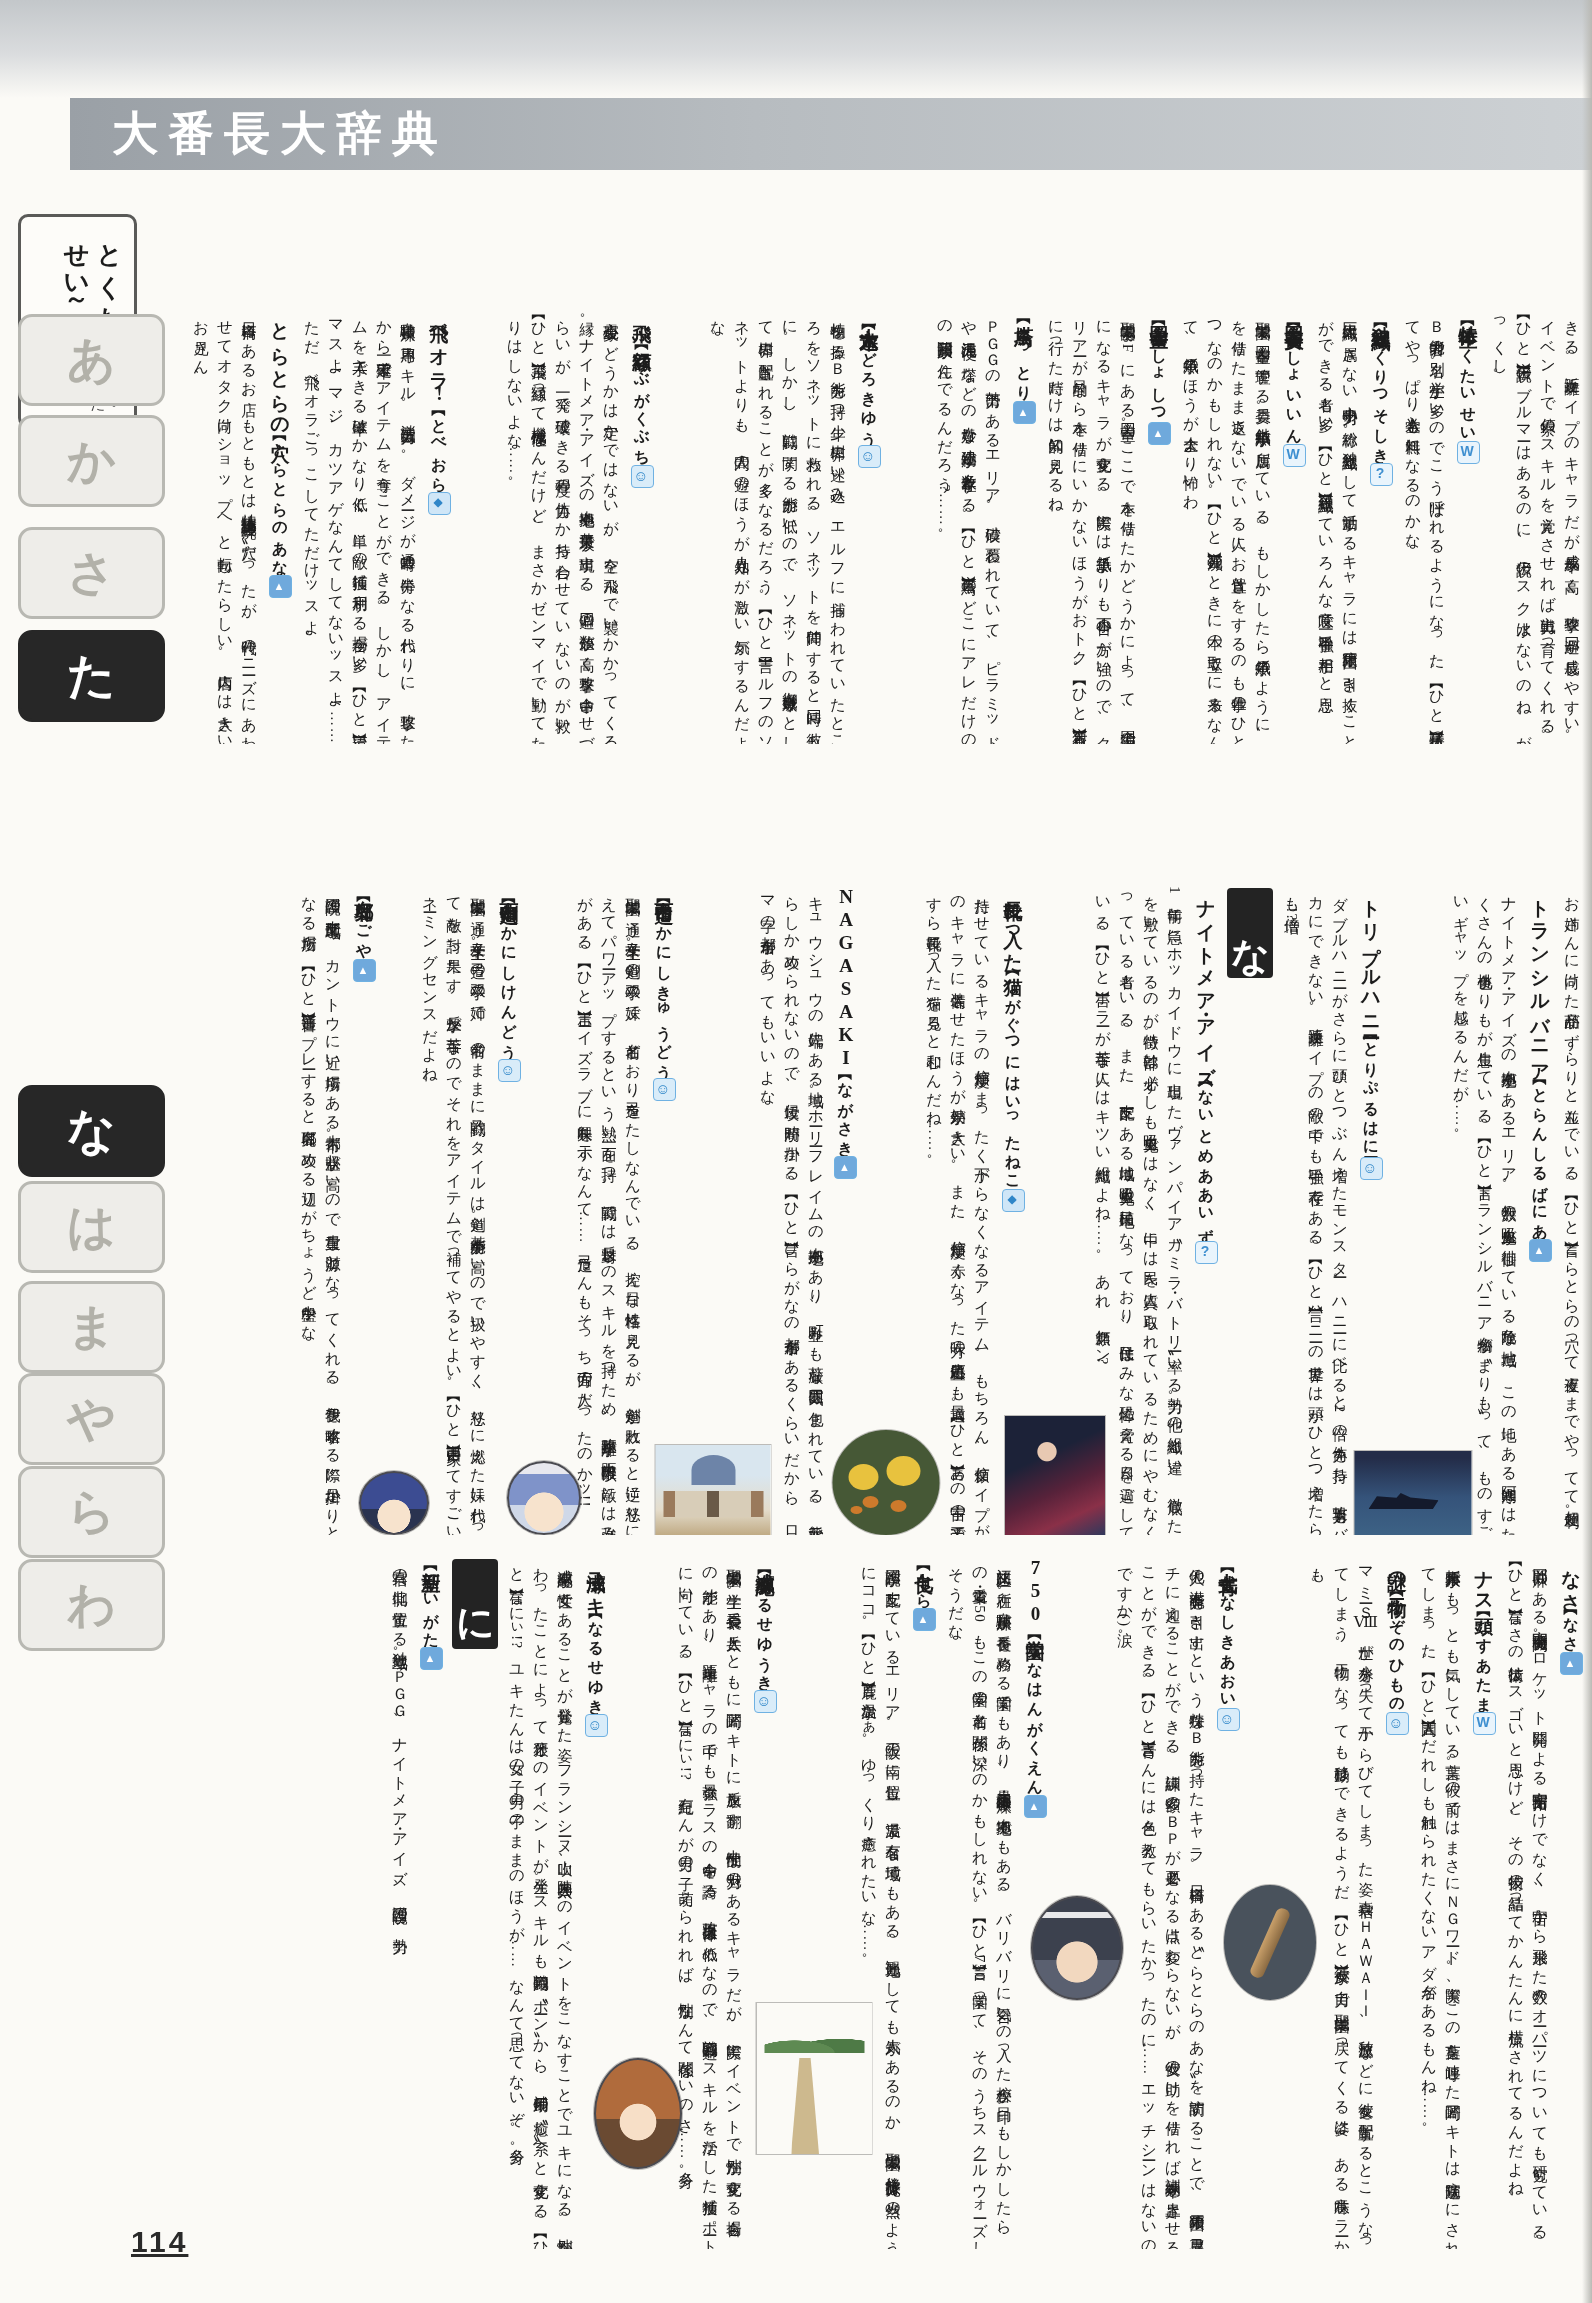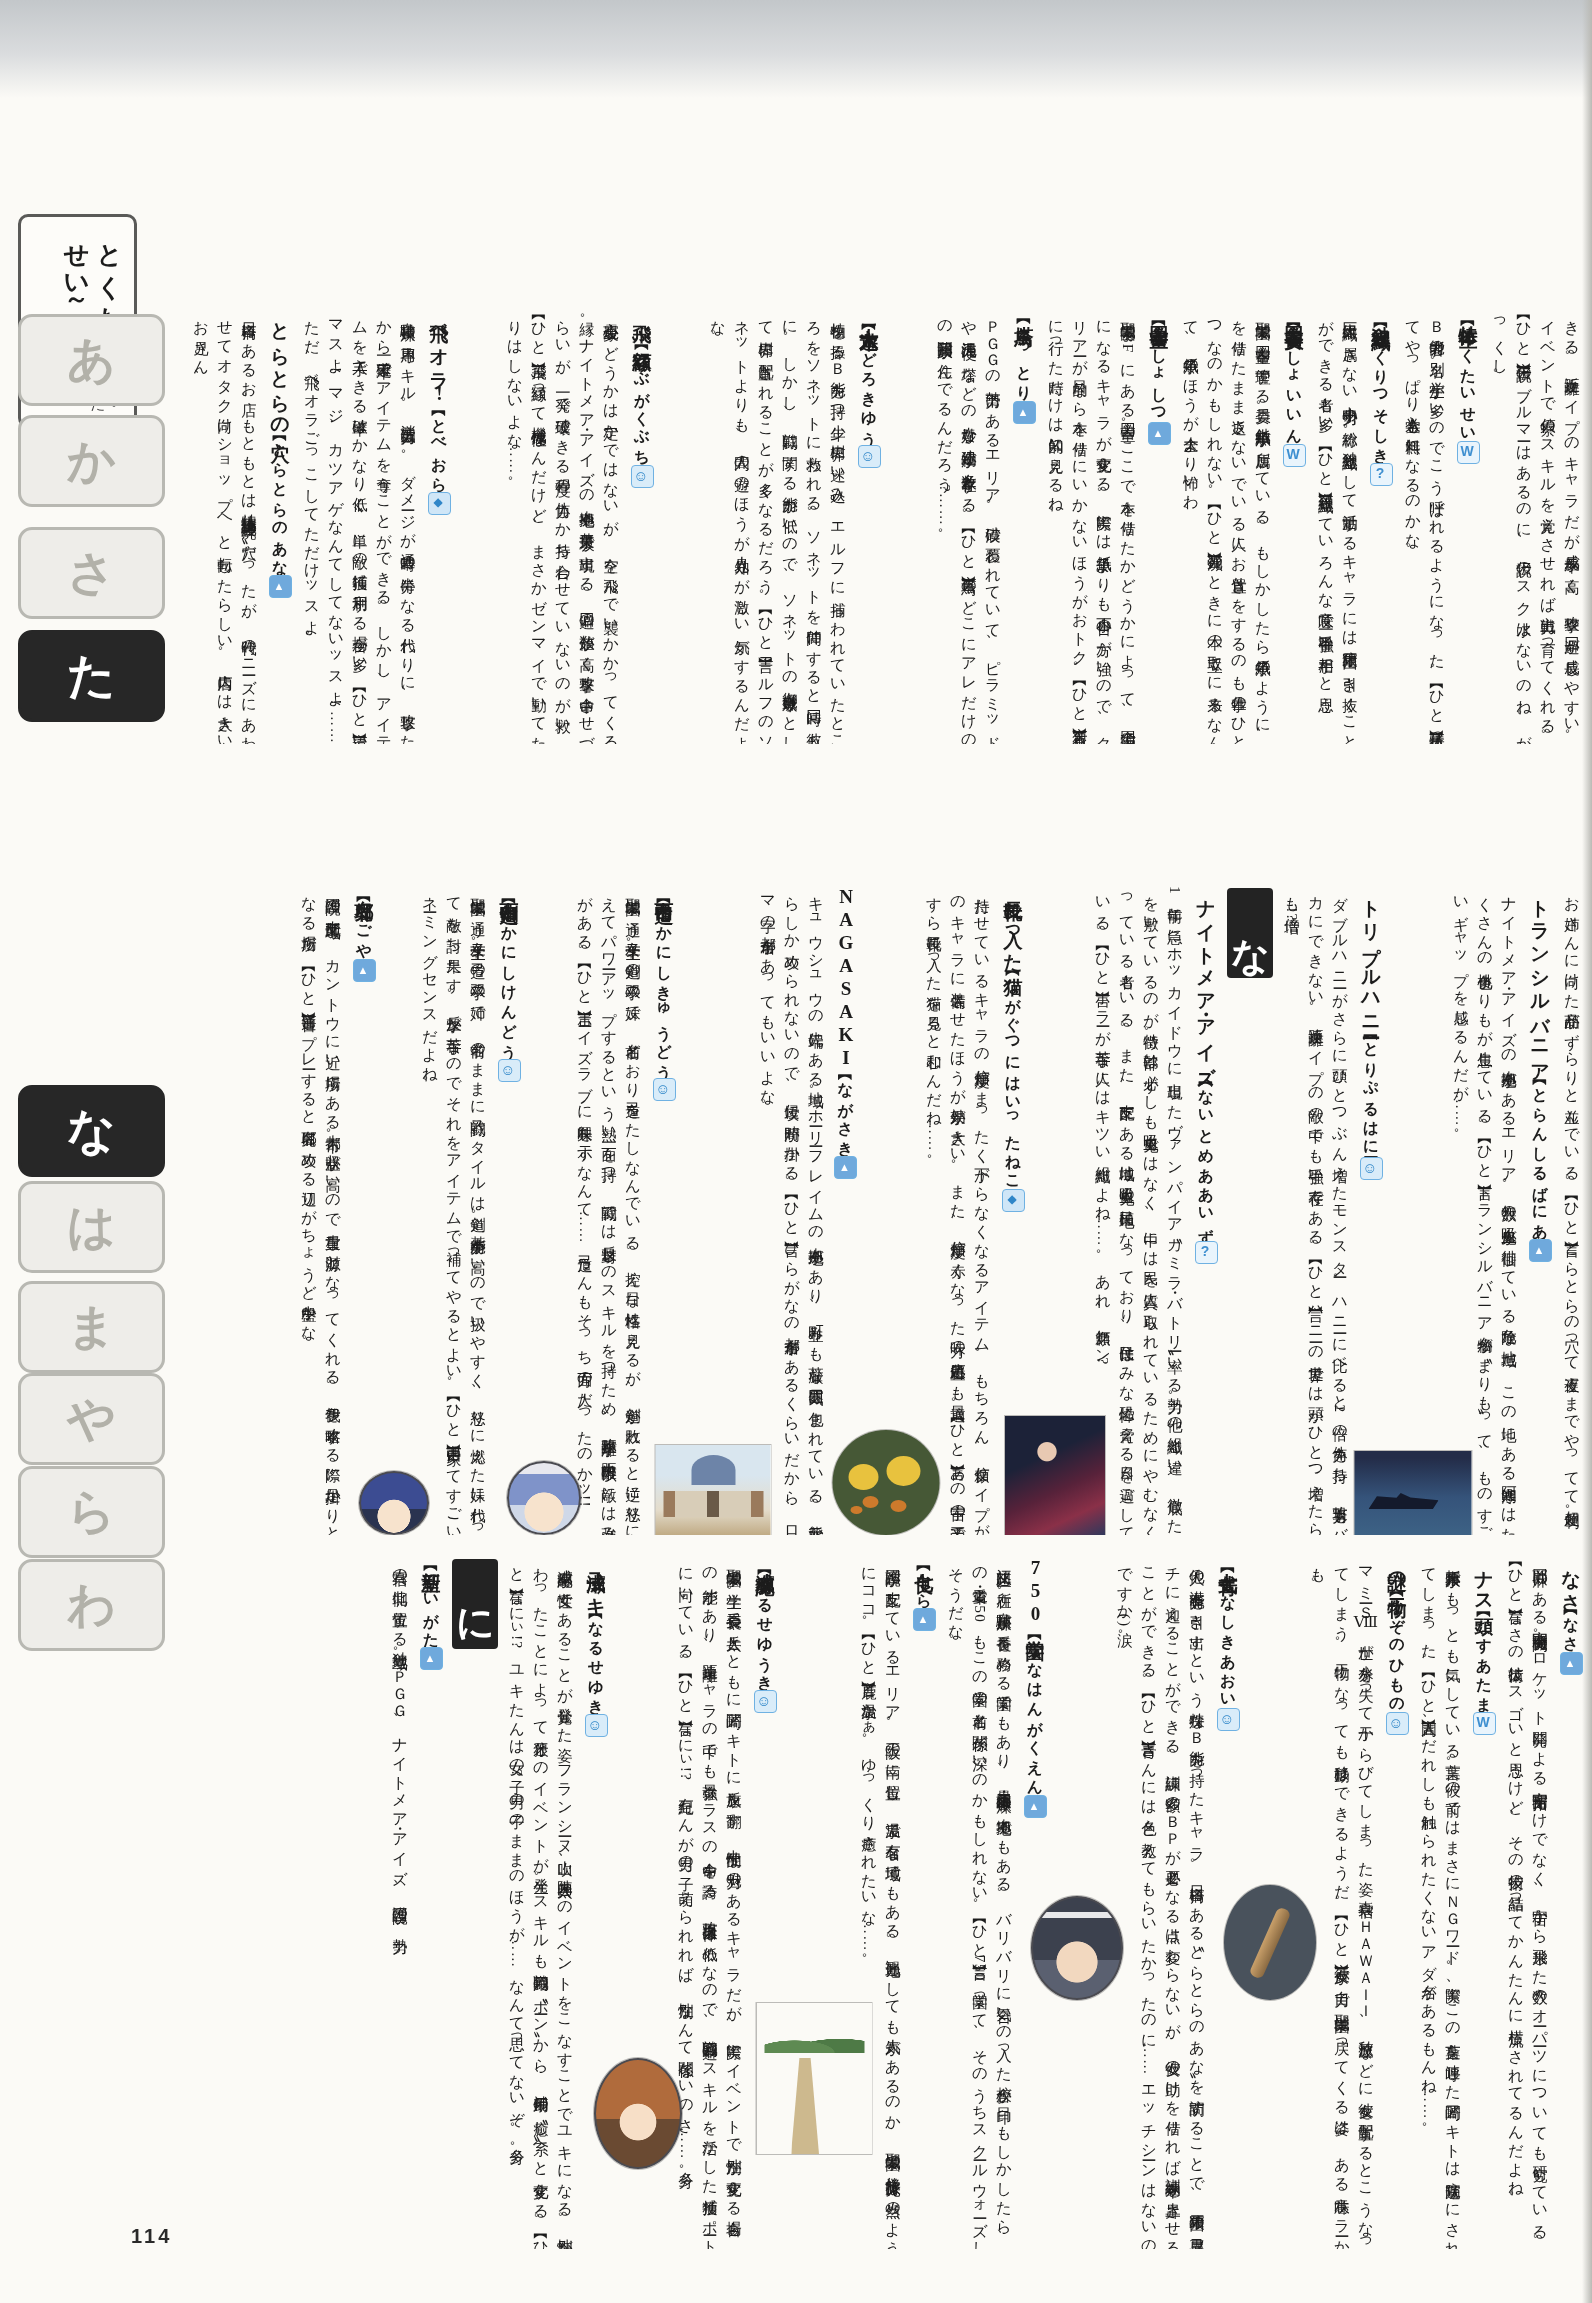--- a/index.html
+++ b/index.html
@@ -95,28 +95,31 @@
   .pic.himono::before{content:"";position:absolute;left:50%;top:50%;width:14px;height:74px;
       transform:translate(-50%,-50%) rotate(24deg);background:linear-gradient(90deg,#c9a06a,#8a6a42);border-radius:6px;}
   .pic.landscape{width:115px;height:151px;background:linear-gradient(180deg,#a9c9e8 20%,#7fae6d 34%,#superb 0),
       linear-gradient(180deg,#a9c9e8 20%,#7fae6d 34%,#588f4e 66%,#c2b184 100%);}
   .pic.landscape::before{content:"";position:absolute;left:30%;bottom:0;width:28px;height:96px;
       background:#cdb98e;clip-path:polygon(30% 0,70% 0,100% 100%,0 100%);}
   .pic.landscape::after{content:"";position:absolute;left:8px;top:28px;width:100px;height:22px;
       background:radial-gradient(ellipse at 30% 100%,#5e8a52 40%,transparent 41%),
                  radial-gradient(ellipse at 75% 100%,#4e7a46 45%,transparent 46%);}
   
-  .page-number{position:absolute;left:131px;top:2225px;font-size:20px;font-weight:bold;letter-spacing:3px;
-      font-family:"Liberation Sans","DejaVu Sans",sans-serif;color:#2a2a2a;}
+  .page-number{position:absolute;left:131px;top:2225px;font-size:30px;font-weight:bold;letter-spacing:3px;
+      font-family:"Liberation Sans","DejaVu Sans",sans-serif;color:#2a2a2a;text-decoration:underline;}
 </style>
 </head>
 <body>
 
 <div class="page">
   <div class="top-strip"></div>
+  <div class="header-bar">
+    <h1>大番長大辞典</h1>
+  </div>
   <div class="page-edge"></div>
 
   <aside class="sidebar">
     <div class="range-box">
       <span class="main">とくたいせい～</span>
       <span class="sub">にいがた</span>
     </div>
     <div class="tabs" id="tabs">
         <div class="tab" style="top: 100px;">あ</div>
         <div class="tab" style="top: 201px;">か</div>

